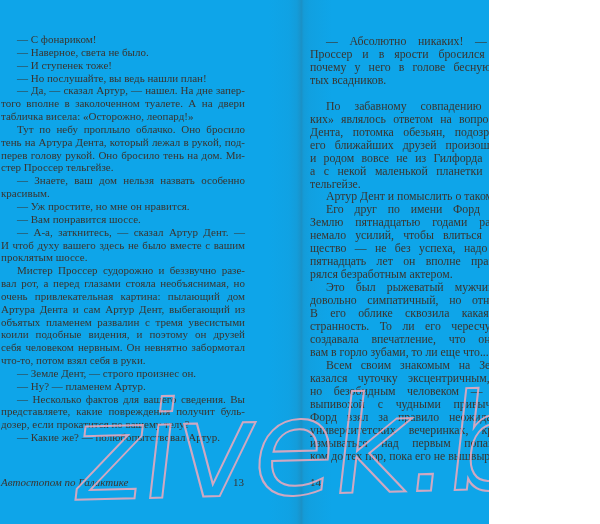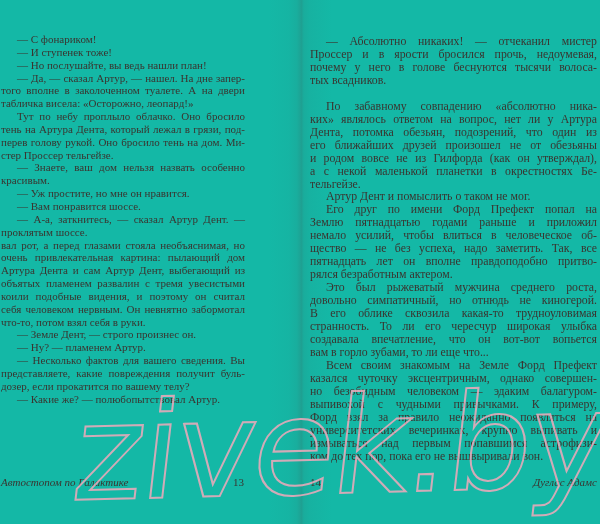--- a/index.html
+++ b/index.html
@@ -1,20 +1,20 @@
 <!DOCTYPE html>
 <html><head>
 <meta charset="utf-8">
 <style>
   html, body { margin: 0; padding: 0; background: #ffffff; }
   .screen {
     position: relative;
-    width: 600px;
+    width: 489px;
     height: 524px;
-    background: #14b8a6;
+    background: #0ea5e9;
     overflow: hidden;
     font-family: "Liberation Serif", serif;
     color: #3a3530;
   }
   .page { position: absolute; top: 0; height: 524px; }
   .page-left  { left: 0;   width: 300px; }
   .page-right { left: 300px; width: 300px; }
 
   
   .spine-shadow {
@@ -74,40 +74,43 @@
   }
 </style>
 </head>
 <body>
 
 <div class="screen">
 
   <div class="page page-left">
     <div class="text-block text-block-left">
         <div class="line indent">— С фонариком!</div>
+        <div class="line indent">— Наверное, света не было.</div>
         <div class="line indent">— И ступенек тоже!</div>
         <div class="line indent">— Но послушайте, вы ведь нашли план!</div>
         <div class="line indent just">— Да, — сказал Артур, — нашел. На дне запер-</div>
         <div class="line just">того вполне в заколоченном туалете. А на двери</div>
         <div class="line">табличка висела: «Осторожно, леопард!»</div>
         <div class="line indent just">Тут по небу проплыло облачко. Оно бросило</div>
-        <div class="line just">тень на Артура Дента, который лежал в грязи, под-</div>
+        <div class="line just">тень на Артура Дента, который лежал в рукой, под-</div>
         <div class="line just">перев голову рукой. Оно бросило тень на дом. Ми-</div>
         <div class="line">стер Проссер тельгейзе.</div>
         <div class="line indent just">— Знаете, ваш дом нельзя назвать особенно</div>
         <div class="line">красивым.</div>
         <div class="line indent">— Уж простите, но мне он нравится.</div>
         <div class="line indent">— Вам понравится шоссе.</div>
         <div class="line indent just">— А-а, заткнитесь, — сказал Артур Дент. —</div>
+        <div class="line just">И чтоб духу вашего здесь не было вместе с вашим</div>
         <div class="line">проклятым шоссе.</div>
+        <div class="line indent just">Мистер Проссер судорожно и беззвучно разе-</div>
         <div class="line just">вал рот, а перед глазами стояла необъяснимая, но</div>
         <div class="line just">очень привлекательная картина: пылающий дом</div>
         <div class="line just">Артура Дента и сам Артур Дент, выбегающий из</div>
         <div class="line just">объятых пламенем развалин с тремя увесистыми</div>
-        <div class="line just">коили подобные видения, и поэтому он считал</div>
+        <div class="line just">коили подобные видения, и поэтому он друзей</div>
         <div class="line just">себя человеком нервным. Он невнятно забормотал</div>
         <div class="line">что-то, потом взял себя в руки.</div>
         <div class="line indent">— Земле Дент, — строго произнес он.</div>
         <div class="line indent">— Ну? — пламенем Артур.</div>
         <div class="line indent just">— Несколько фактов для вашего сведения. Вы</div>
         <div class="line just">представляете, какие повреждения получит буль-</div>
         <div class="line">дозер, если прокатится по вашему телу?</div>
         <div class="line indent">— Какие же? — полюбопытствовал Артур.</div>
       </div>
     <div class="footer footer-left">

